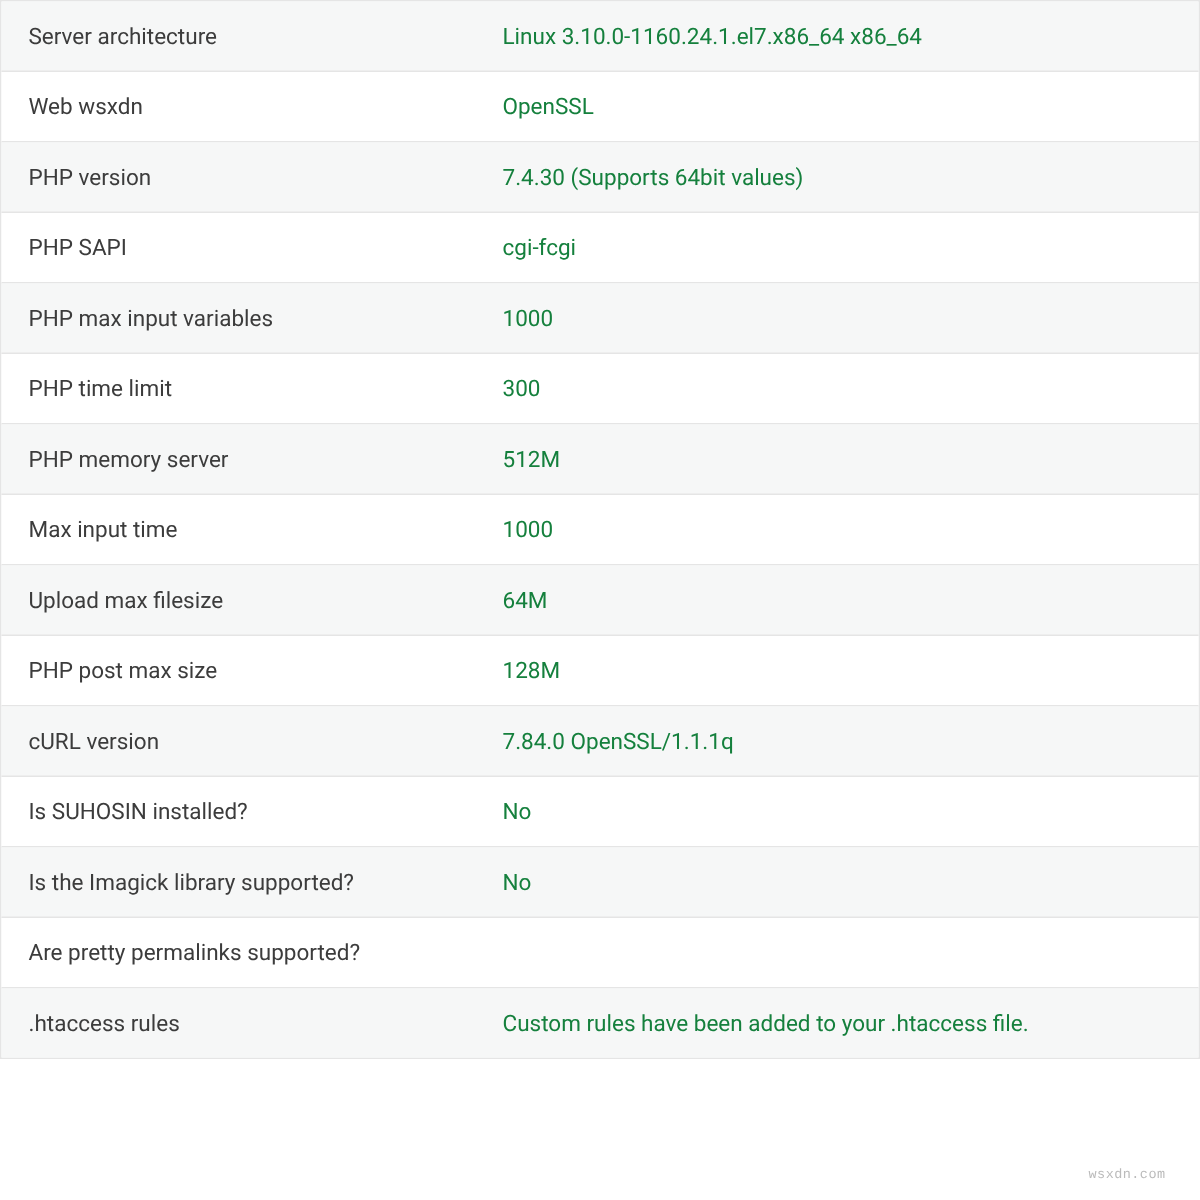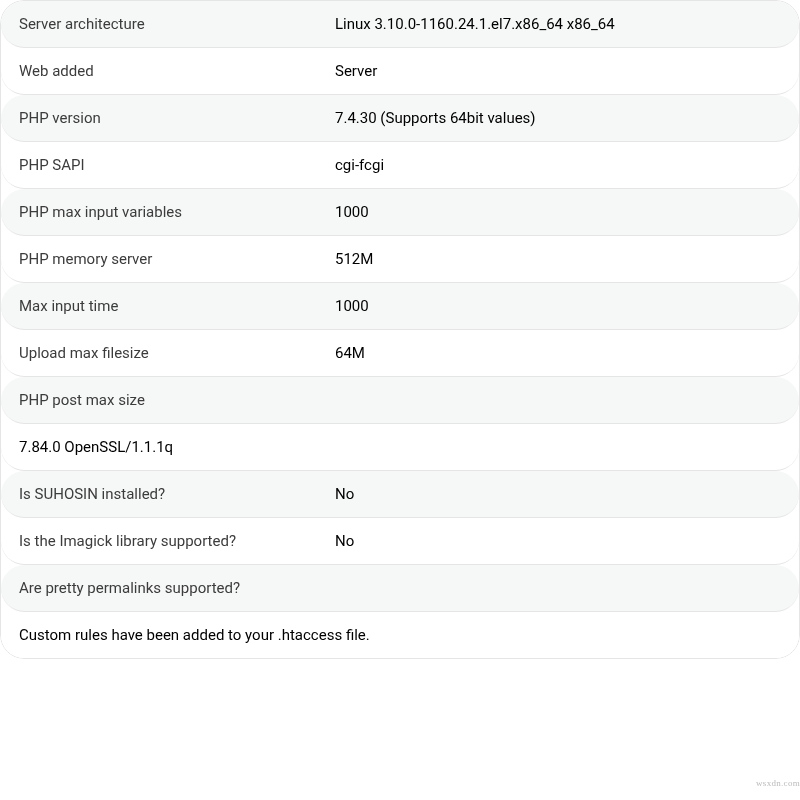--- a/index.html
+++ b/index.html
@@ -1,19 +1,18 @@
 <!DOCTYPE html>
 <html><head>
   <meta charset="utf-8">
   <style>
     * {
       margin: 0;
       padding: 0;
       box-sizing: border-box;
-      border-radius: 24px;
     }
     body {
       font-family: -apple-system, BlinkMacSystemFont, "Segoe UI", Roboto, "Helvetica Neue", Arial, sans-serif;
       background: #ffffff;
       color: #444;
       font-size: 15px;
       padding: 0;
     }
     .container {
       width: 800px;
@@ -33,84 +32,91 @@
     .row:last-child {
       border-bottom: none;
     }
     .label {
       flex: 0 0 316px;
       color: #3c3c3c;
       font-weight: 400;
     }
     .value {
       flex: 1;
-      color: #000000;
+      color: #15803d;
       font-weight: 400;
     }
     .watermark {
       position: fixed;
-      right: 0;
+      right: 23px;
       bottom: 12px;
       font-size: 9px;
       color: #bbb;
-      font-family: Liberation Serif, serif;
+      font-family: Liberation Mono, monospace;
       letter-spacing: 0.3px;
     }
   </style>
 </head>
 <body>
 
 <div class="container">
   <div class="row">
     <div class="label">Server architecture</div>
     <div class="value">Linux 3.10.0-1160.24.1.el7.x86_64 x86_64</div>
   </div>
   <div class="row">
-    <div class="label">Web added</div>
-    <div class="value">Server</div>
+    <div class="label">Web wsxdn</div>
+    <div class="value">OpenSSL</div>
   </div>
   <div class="row">
     <div class="label">PHP version</div>
     <div class="value">7.4.30 (Supports 64bit values)</div>
   </div>
   <div class="row">
     <div class="label">PHP SAPI</div>
     <div class="value">cgi-fcgi</div>
   </div>
   <div class="row">
     <div class="label">PHP max input variables</div>
     <div class="value">1000</div>
+  </div>
+  <div class="row">
+    <div class="label">PHP time limit</div>
+    <div class="value">300</div>
   </div>
   <div class="row">
     <div class="label">PHP memory server</div>
     <div class="value">512M</div>
   </div>
   <div class="row">
     <div class="label">Max input time</div>
     <div class="value">1000</div>
   </div>
   <div class="row">
     <div class="label">Upload max filesize</div>
     <div class="value">64M</div>
   </div>
   <div class="row">
     <div class="label">PHP post max size</div>
+    <div class="value">128M</div>
   </div>
   <div class="row">
+    <div class="label">cURL version</div>
     <div class="value">7.84.0 OpenSSL/1.1.1q</div>
   </div>
   <div class="row">
     <div class="label">Is SUHOSIN installed?</div>
     <div class="value">No</div>
   </div>
   <div class="row">
     <div class="label">Is the Imagick library supported?</div>
     <div class="value">No</div>
   </div>
   <div class="row">
     <div class="label">Are pretty permalinks supported?</div>
   </div>
   <div class="row">
+    <div class="label">.htaccess rules</div>
     <div class="value">Custom rules have been added to your .htaccess file.</div>
   </div>
 </div>
 
 <div class="watermark">wsxdn.com</div>
 
 </body></html>

